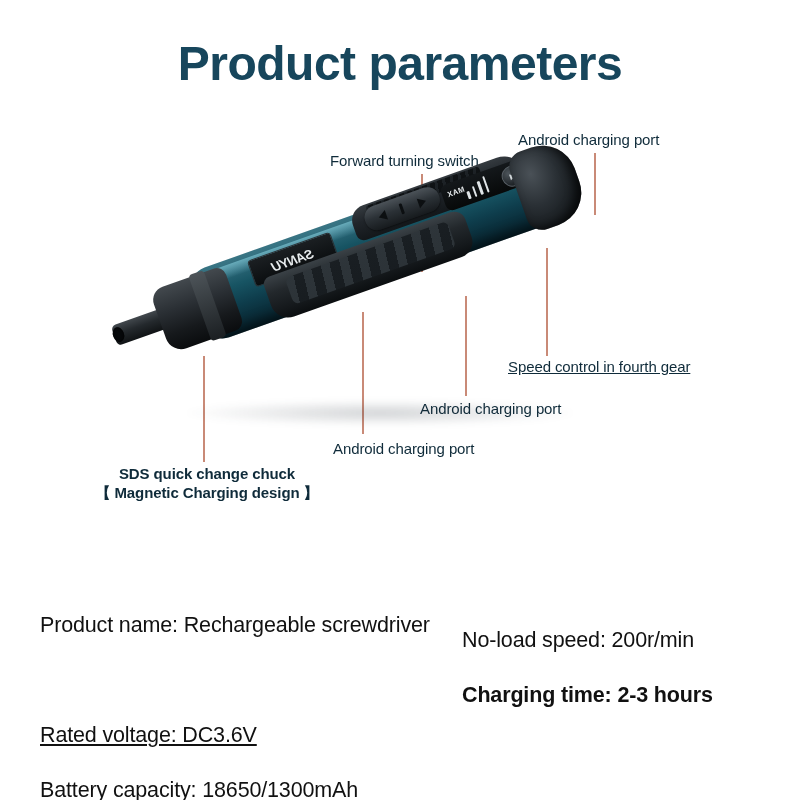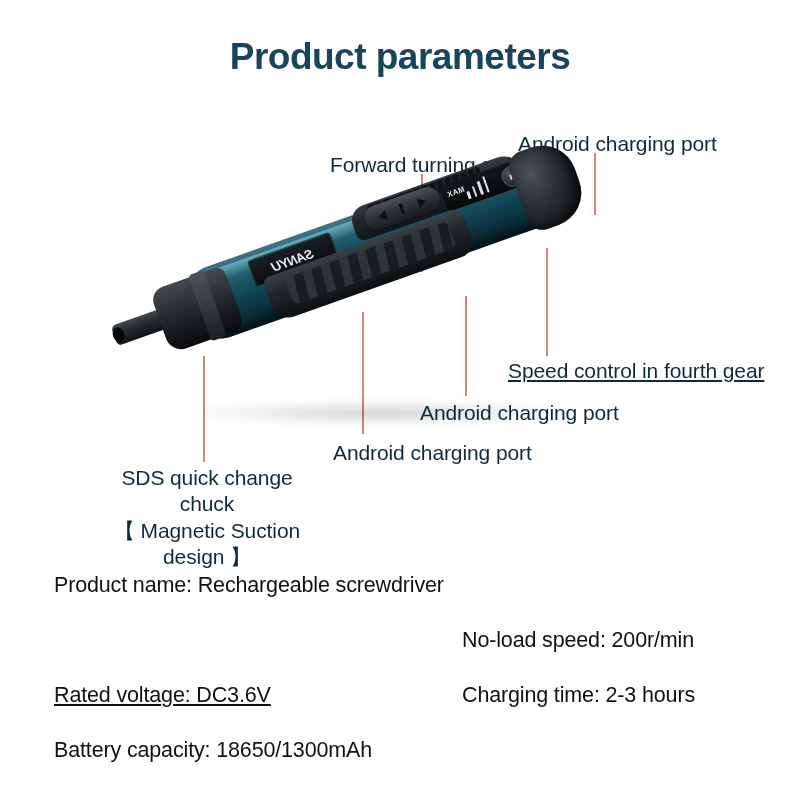--- a/index.html
+++ b/index.html
@@ -23,40 +23,40 @@
     background: #ffffff;
   }
 
   
   .title {
     position: absolute;
     left: 0;
     right: 0;
     top: 36px;
     text-align: center;
-    font-size: 37px;
+    font-size: 48px;
     font-weight: 700;
     letter-spacing: -0.5px;
     color: #17465c;
     white-space: nowrap;
   }
 
   
   .diagram {
     position: absolute;
     left: 0;
     top: 100px;
     width: 800px;
     height: 420px;
   }
 
   
   .callout {
     position: absolute;
-    font-size: 21px;
+    font-size: 15px;
     color: #0f2b3a;
     white-space: nowrap;
     line-height: 1.25;
     letter-spacing: -0.1px;
   }
   .callout.two-line { white-space: normal; text-align: center; }
 
   
   .leader {
     position: absolute;
@@ -326,21 +326,21 @@
     width: 800px;
     height: 250px;
   }
   .spec-row {
     position: absolute;
     font-size: 21.5px;
     color: #111111;
     white-space: nowrap;
     letter-spacing: -0.15px;
   }
-  .col-left  { left: 54px; }
+  .col-left  { left: 40px; margin-top: 40px; }
   .col-right { left: 462px; text-align: right; }
 </style>
 </head>
 <body>
 
 <div id="page">
 
   <div class="title">Product parameters</div>
 
   <div class="diagram">
@@ -348,23 +348,23 @@
     <div class="callout" style="left:330px; top:52px;">Forward turning switch</div>
 
     <div class="callout" style="left:518px; top:31px;">Android charging port</div>
 
     <div class="callout" style="left:508px; top:258px;text-decoration:underline;">Speed control in fourth gear</div>
 
     <div class="callout" style="left:420px; top:300px;">Android charging port</div>
 
     <div class="callout" style="left:333px; top:340px;">Android charging port</div>
 
-    <div class="callout two-line" style="left:92px; top:365px; width:230px;">
+    <div class="callout two-line" style="left:92px; top:365px; width:230px;font-weight:bold;">
       <div>SDS quick change chuck</div>
-      <div>【 Magnetic Suction design 】</div>
+      <div>【 Magnetic Charging design 】</div>
     </div>
 
     <div class="leader" style="left:421px; top:74px;  height:98px;"></div>
     <div class="leader" style="left:594px; top:53px;  height:62px;"></div>
     <div class="leader" style="left:546px; top:148px; height:108px;"></div>
     <div class="leader" style="left:465px; top:196px; height:100px;"></div>
     <div class="leader" style="left:362px; top:212px; height:122px;"></div>
     <div class="leader" style="left:203px; top:256px; height:106px;"></div>
 
     <div class="tool-shadow"></div>
@@ -411,16 +411,16 @@
       <div class="end-cap"></div>
     </div>
   </div>
 
   <div class="specs">
     <div class="spec-row col-left" style="top:28px;">Product name:  Rechargeable screwdriver</div>
     <div class="spec-row col-left" style="top:138px;text-decoration:underline;">Rated voltage: DC3.6V</div>
     <div class="spec-row col-left" style="top:193px;">Battery capacity: 18650/1300mAh</div>
 
     <div class="spec-row col-right" style="top:83px;">No-load speed: 200r/min</div>
-    <div class="spec-row col-right" style="top:138px;">Charging time: 2-3 hours</div>
+    <div class="spec-row col-right" style="top:138px;font-weight:bold;">Charging time: 2-3 hours</div>
   </div>
 
 </div>
 
 </body></html>

